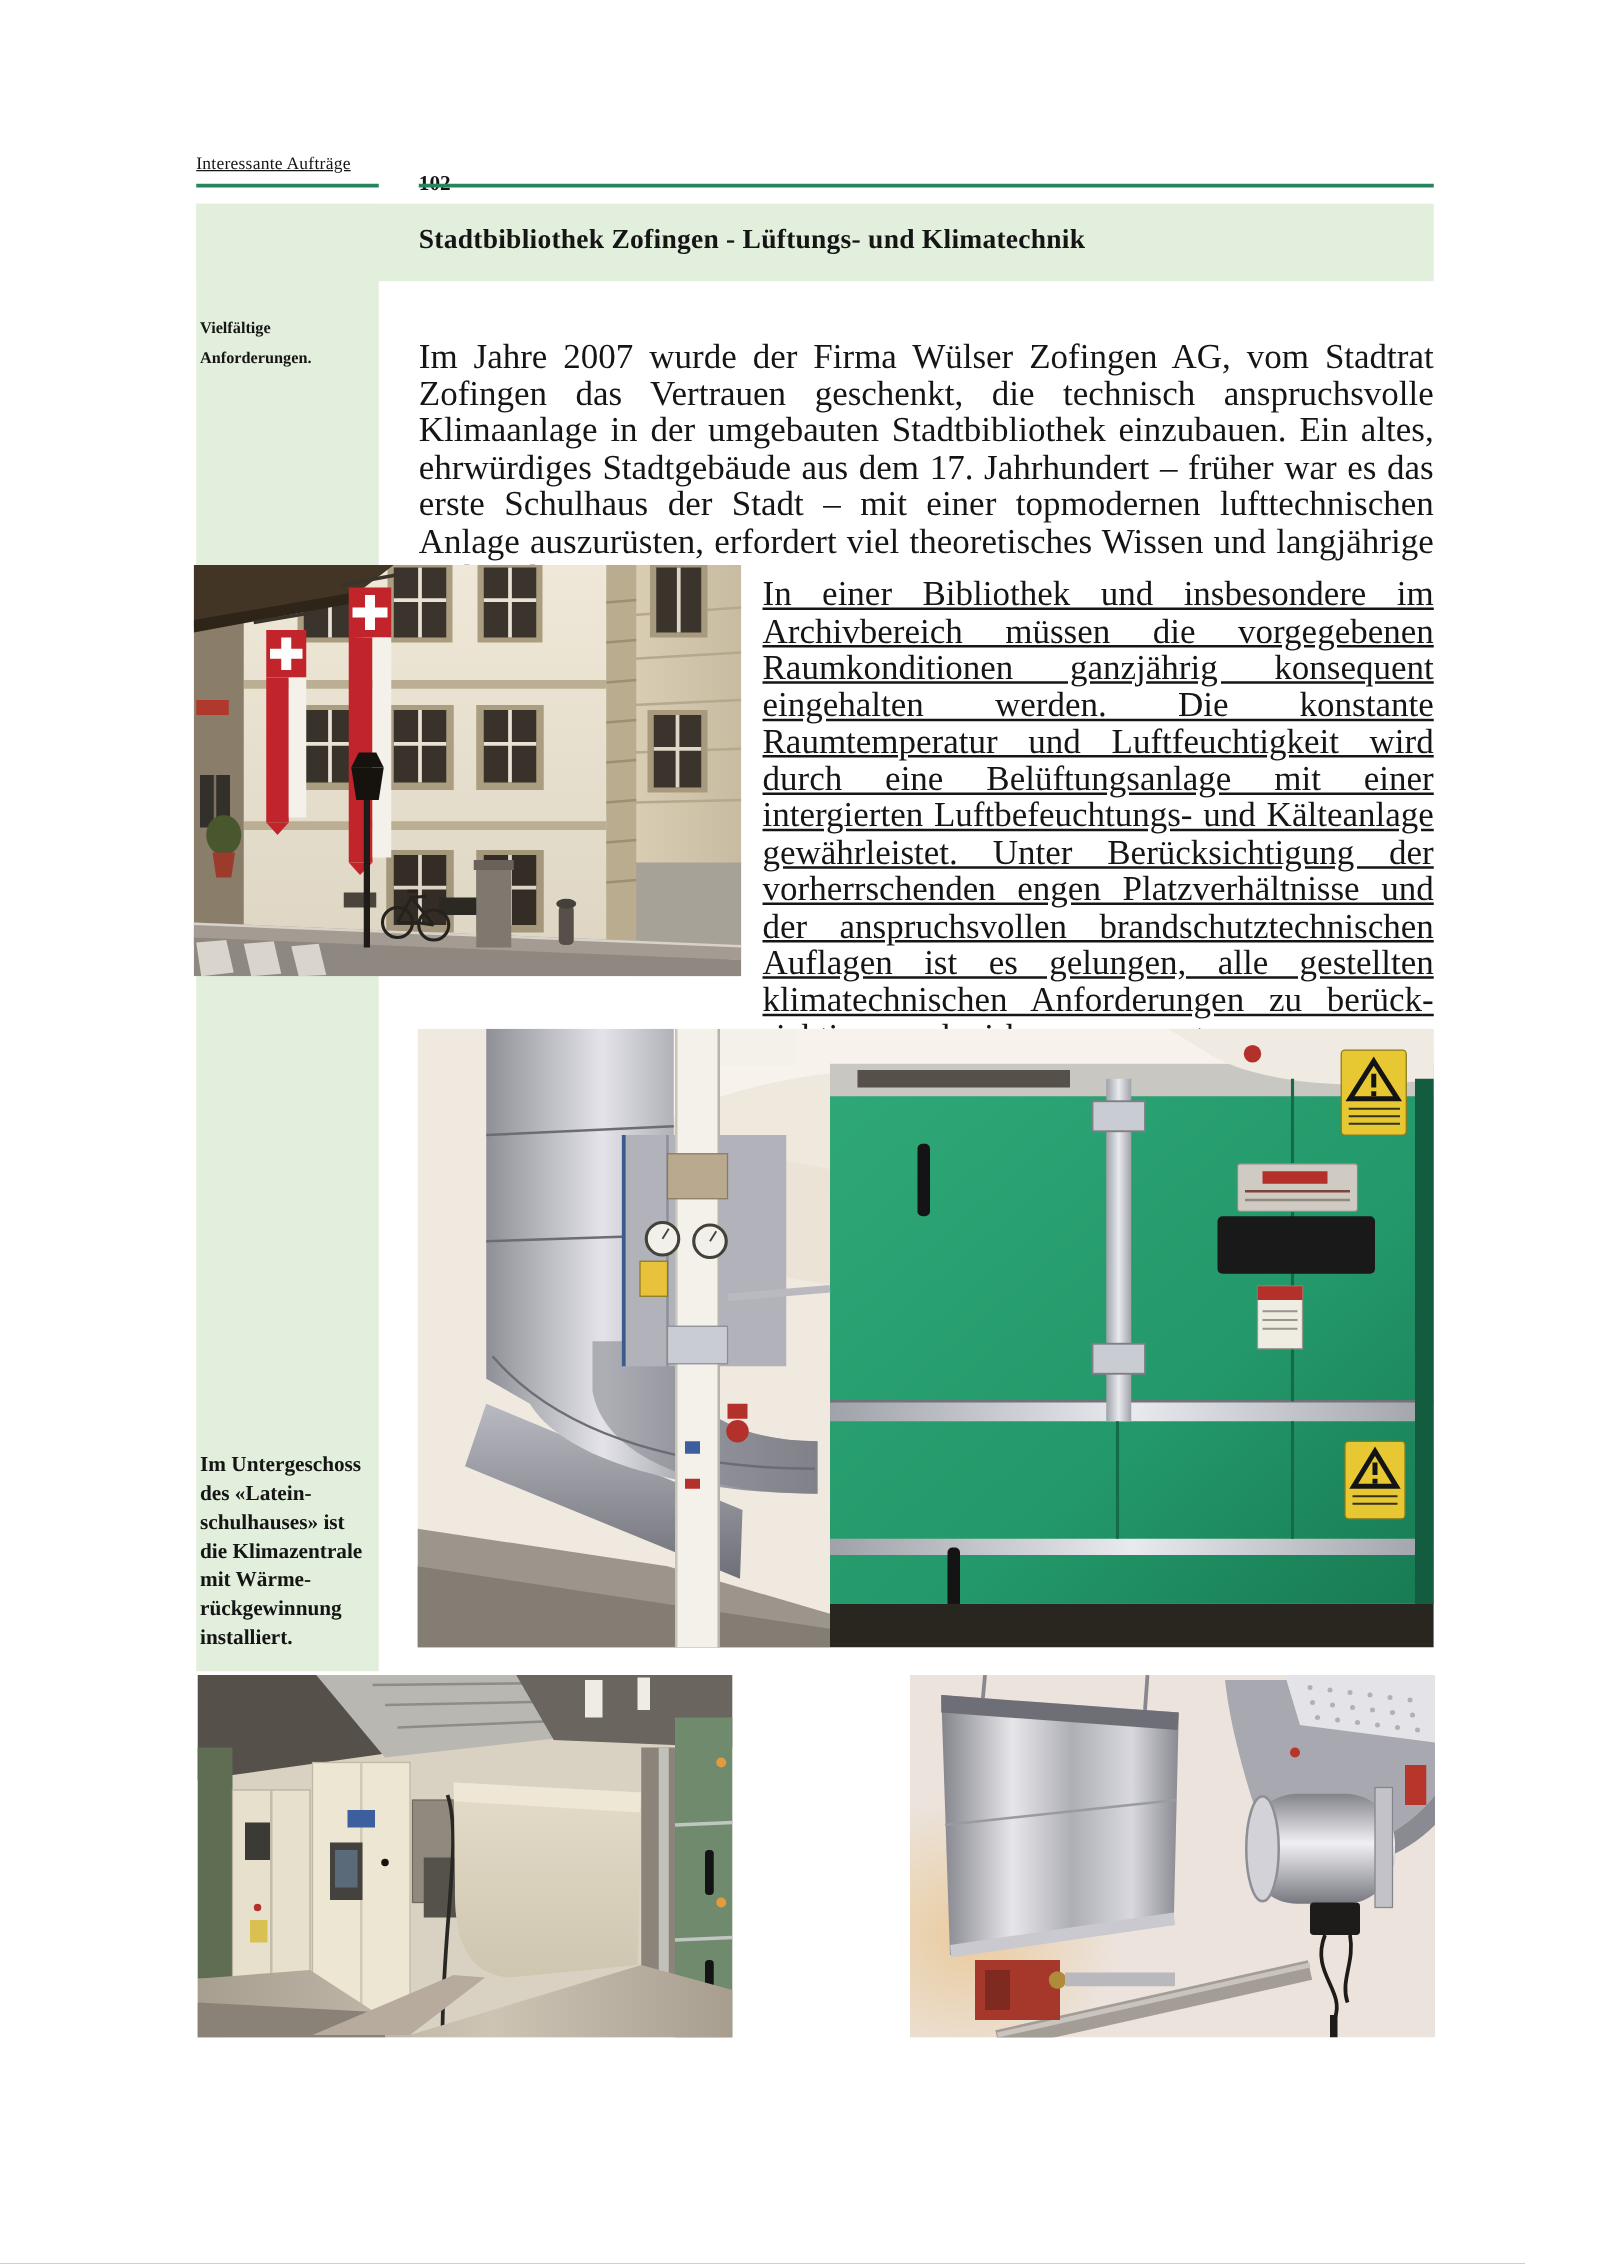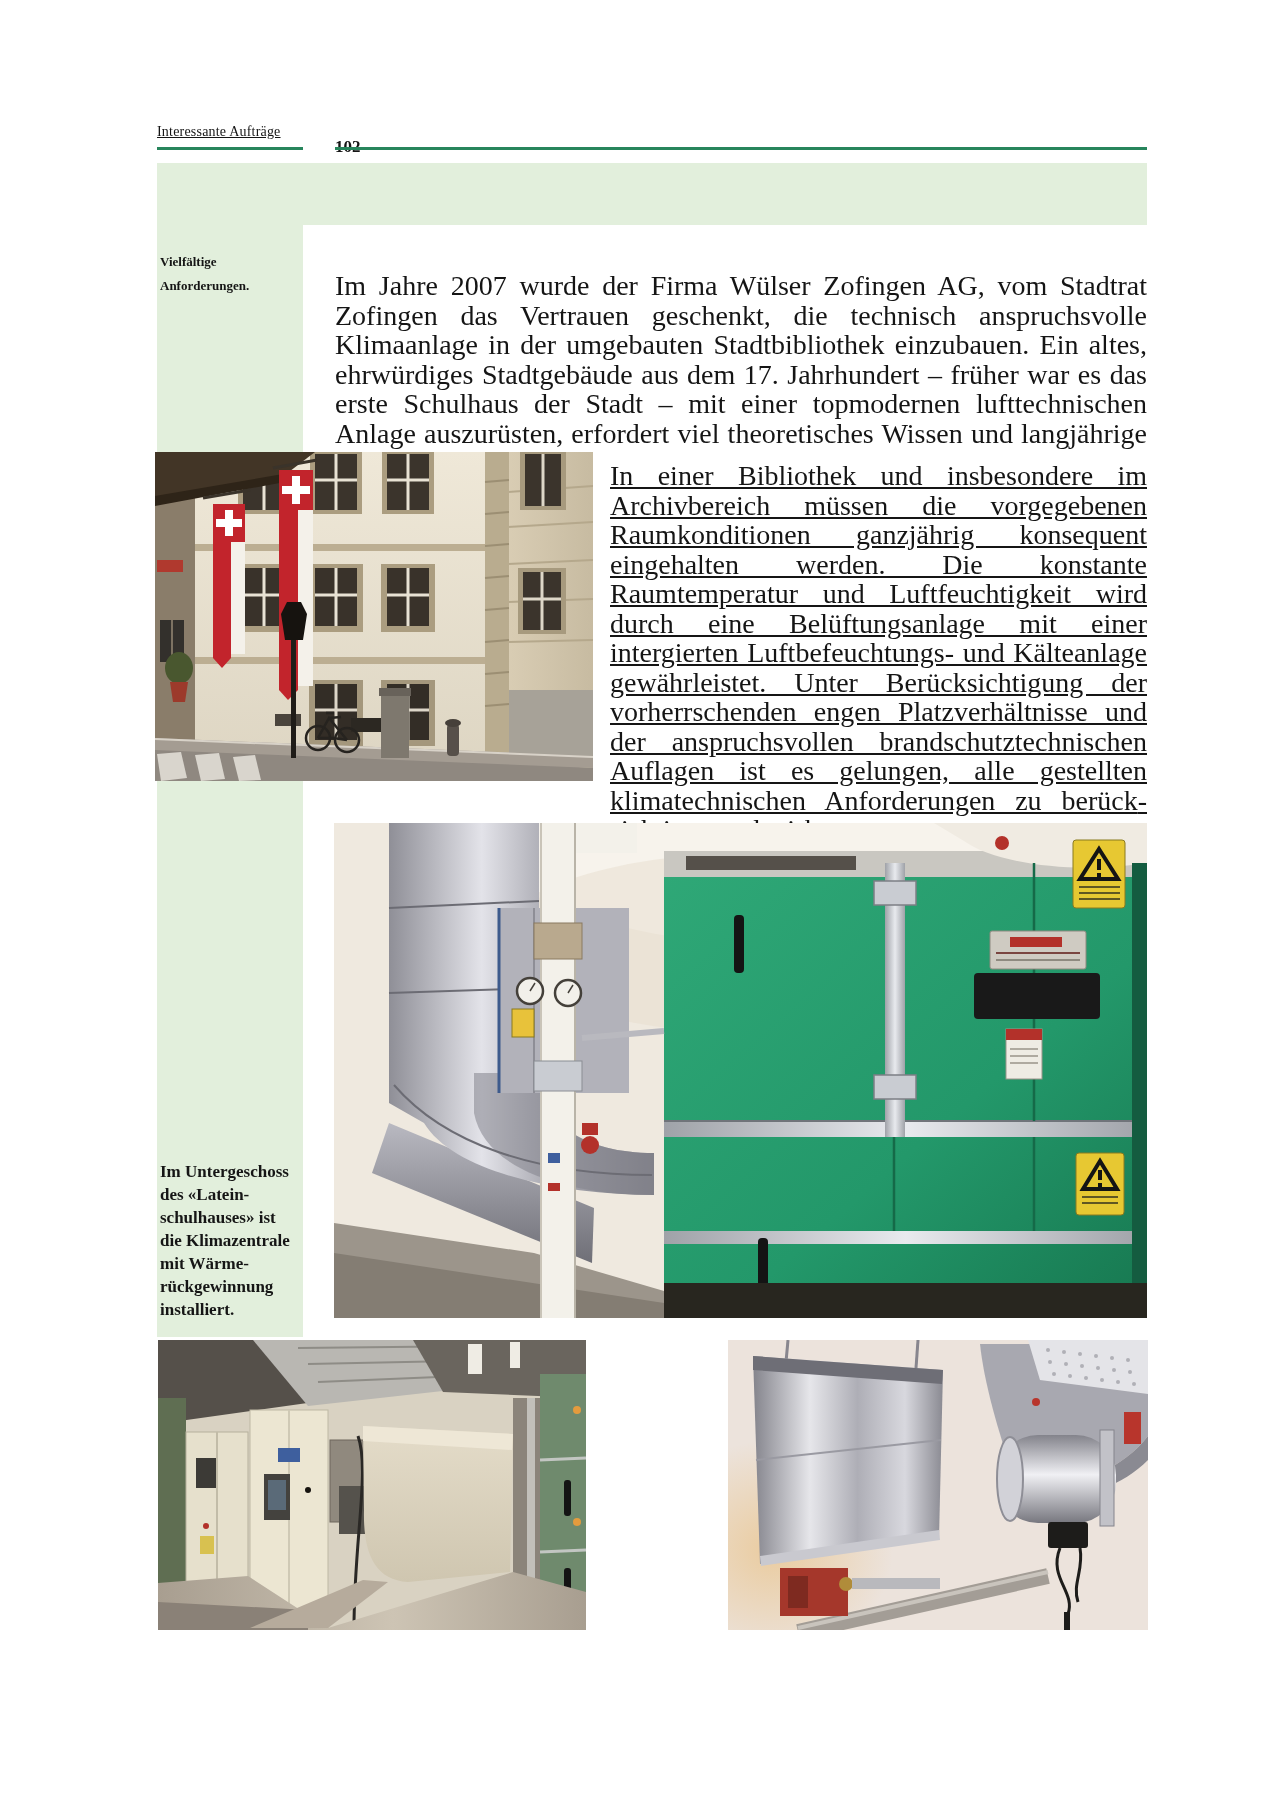--- a/index.html
+++ b/index.html
@@ -39,20 +39,21 @@
 
 <div id="page">
 
   <div class="abs" id="hdr-label">Interessante Aufträge</div>
   <div class="abs" id="hdr-page">102</div>
   <div class="abs rule" id="rule-left"></div>
   <div class="abs rule" id="rule-right"></div>
 
   <div class="abs" id="sidebar"></div>
   <div class="abs" id="titlebar"></div>
+  <div class="abs" id="title">Stadtbibliothek Zofingen - Lüftungs- und Klimatechnik</div>
 
   <div class="abs mnote" id="mnote1">Vielfältige
 Anforderungen.</div>
   <div class="abs mnote" id="mnote2">Im Untergeschoss
 des «Latein-
 schulhauses» ist
 die Klimazentrale
 mit Wärme-
 rückgewinnung
 installiert.</div>

